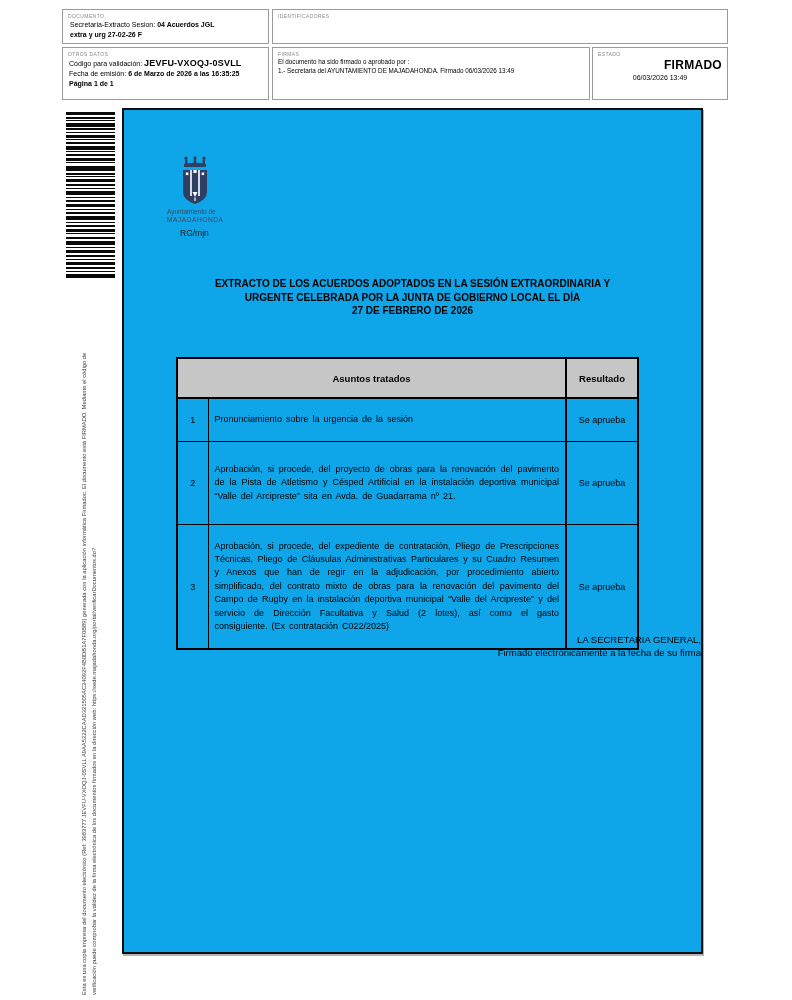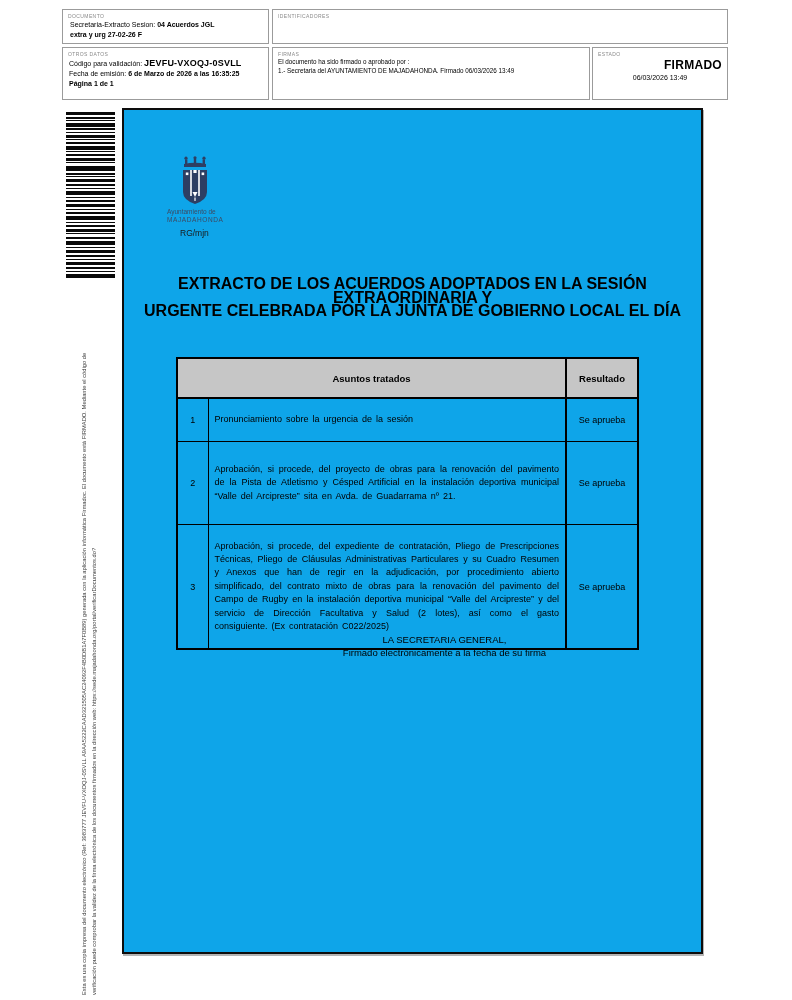--- a/index.html
+++ b/index.html
@@ -36,21 +36,21 @@
   
   .frame{
     position:absolute;left:122px;top:108px;width:577px;height:842px;
     border:2px solid #0d0d0d;background:#0ea5e9;box-shadow:1px 2px 0 #b4b4b4;
   }
 
   .logo-caption{font-size:6.5px;color:#3d4a63;line-height:8px;}
   .logo-caption .caps{letter-spacing:.6px;}
   .ref{font-size:8.5px;color:#1a1a1a;}
 
-  .title{width:100%;text-align:center;font-weight:bold;font-size:16px;line-height:13.5px;}
+  .title{width:100%;text-align:center;font-weight:bold;font-size:10px;line-height:13.5px;}
 
   
   table.acuerdos{
     position:absolute;left:52px;top:247px;width:461px;
     border-collapse:collapse;table-layout:fixed;
     font-size:9px;
   }
   table.acuerdos col.c-num{width:31px;}
   table.acuerdos col.c-asunto{width:358px;}
   table.acuerdos col.c-res{width:72px;}
@@ -64,21 +64,21 @@
     text-align:justify;padding:4px 6px;line-height:13.4px;word-spacing:1.5px;
   }
   table.acuerdos td.res{
     text-align:center;border-left:2px solid #000;border-right:2px solid #000;margin-left:32px;
   }
   table.acuerdos tr.r1 td{height:34px;}
   table.acuerdos tr.r2 td{height:74px;}
   table.acuerdos tr.r3 td{height:115px;}
   table.acuerdos tr:last-child td{border-bottom:2px solid #000;}
 
-  .signature{position:absolute;left:0;width:100%;top:523px;text-align:center;font-size:9.5px;line-height:13px;margin-left:32px;}
+  .signature{position:absolute;left:0;width:100%;top:523px;text-align:right;font-size:9.5px;line-height:13px;}
 </style>
 </head>
 <body>
 
 <div class="metabox" style="left:62px;top:9px;width:207px;height:35px;">
   <div class="metalabel">DOCUMENTO</div>
   <div class="doc-line"><span>Secretaria-Extracto Sesion: </span><span class="b">04 Acuerdos JGL</span></div>
   <div class="doc-line b">extra y urg 27-02-26 F</div>
 </div>
 
@@ -184,20 +184,21 @@
   <div class="abs logo-caption" style="left:43px;top:98px;width:90px;">
     <div>Ayuntamiento de</div>
     <div class="caps">MAJADAHONDA</div>
   </div>
 
   <div class="abs ref" style="left:56px;top:118px;">RG/mjn</div>
 
   <div class="abs title" style="left:0;top:167px;">
     <div>EXTRACTO DE LOS ACUERDOS ADOPTADOS EN LA SESIÓN EXTRAORDINARIA Y</div>
     <div>URGENTE CELEBRADA POR LA JUNTA DE GOBIERNO LOCAL EL DÍA</div>
+    <div>27 DE FEBRERO DE 2026</div>
   </div>
 
   <table class="acuerdos">
     <colgroup>
         <col class="c-num">
         <col class="c-asunto">
         <col class="c-res">
       </colgroup>
     <tbody>
         <tr>

